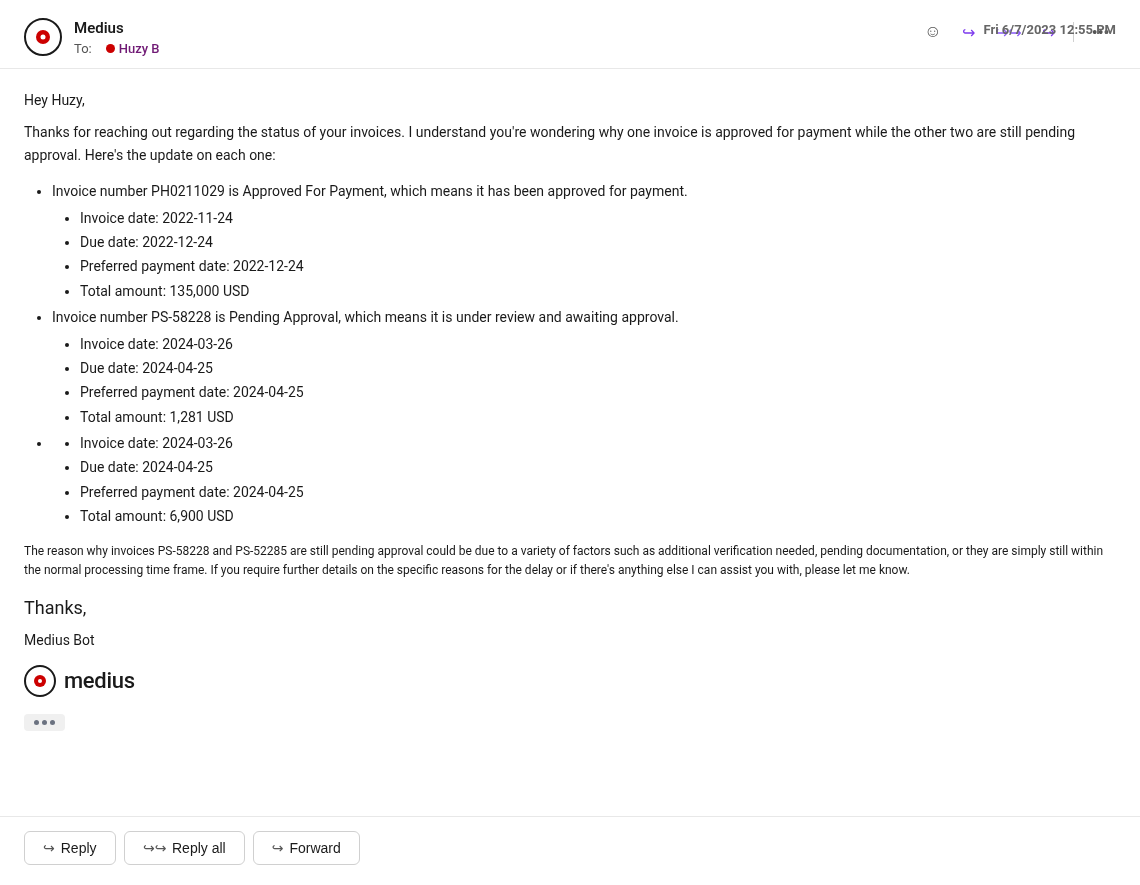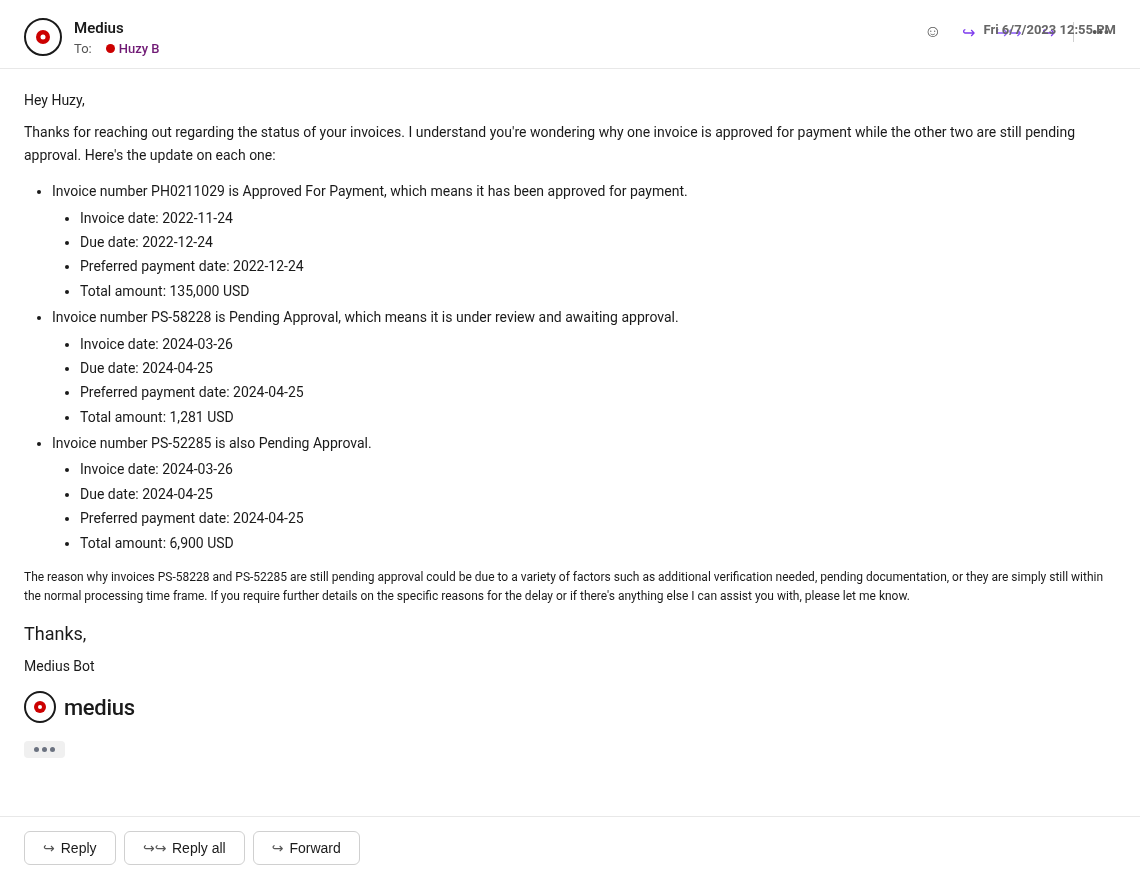--- a/index.html
+++ b/index.html
@@ -365,21 +365,20 @@
       <li>
         <span>Invoice number PS-58228 is Pending Approval, which means it is under review and awaiting approval.</span>
         <ul class="sub-list">
           <li><span>Invoice date: 2024-03-26</span></li>
           <li><span>Due date: 2024-04-25</span></li>
           <li><span>Preferred payment date: 2024-04-25</span></li>
           <li><span>Total amount: 1,281 USD</span></li>
         </ul>
       </li>
       <li>
-        <span>Invoice number PS-52285 is also Pending Approval.</span>
         <ul class="sub-list">
           <li><span>Invoice date: 2024-03-26</span></li>
           <li><span>Due date: 2024-04-25</span></li>
           <li><span>Preferred payment date: 2024-04-25</span></li>
           <li><span>Total amount: 6,900 USD</span></li>
         </ul>
       </li>
     </ul>
 
     <p class="closing-paragraph">The reason why invoices PS-58228 and PS-52285 are still pending approval could be due to a variety of factors such as additional verification needed, pending documentation, or they are simply still within the normal processing time frame. If you require further details on the specific reasons for the delay or if there's anything else I can assist you with, please let me know.</p>

